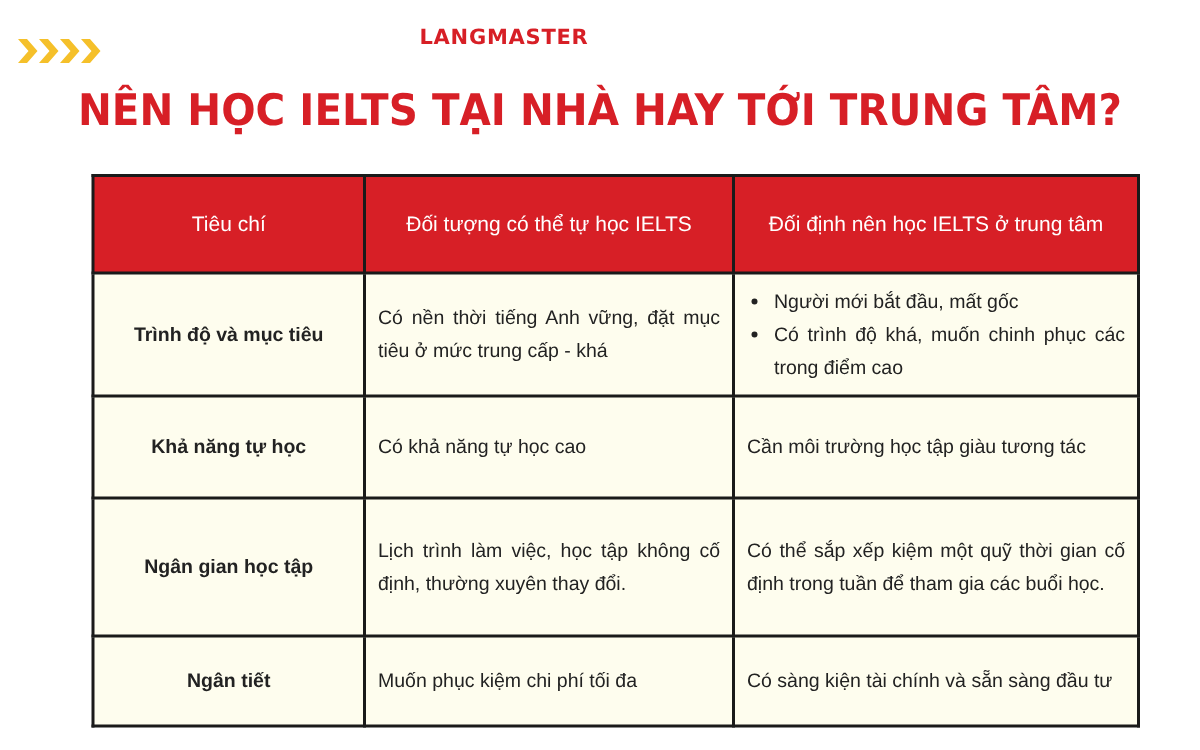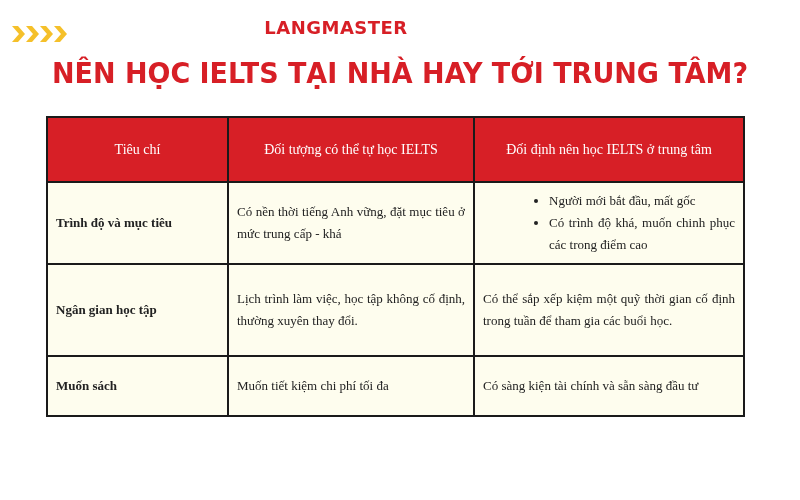--- a/index.html
+++ b/index.html
@@ -1,27 +1,27 @@
 <!DOCTYPE html>
 <html><head>
 <meta charset="utf-8">
 <style>
   html, body { margin:0; padding:0; }
   body { width:800px; height:500px; background:#ffffff; position:relative; overflow:hidden; font-family:"Liberation Sans", sans-serif; }
   .arrows { position:absolute; left:12px; top:24px; width:58px; height:20px; }
-  .brand { position:absolute; left:0; width:672px; top:17px; text-align:center; font-family:"DejaVu Sans", sans-serif; font-weight:bold; font-size:18px; letter-spacing:0.5px; color:#d71f26; }
+  .brand { position:absolute; left:0; width:672px; top:17px; text-align:center; font-family:"DejaVu Sans", sans-serif; font-weight:bold; font-size:14px; letter-spacing:0.5px; color:#d71f26; }
   .title { position:absolute; left:0; width:800px; top:56px; text-align:center; font-family:"DejaVu Sans", sans-serif; font-weight:bold; font-size:29px; color:#d71f26; letter-spacing:0px; transform:scaleX(0.93); transform-origin:center; }
-  table.cmp { position:absolute; left:46px; top:116px; width:697px; border-collapse:collapse; table-layout:fixed; font-family:Liberation Serif, serif; }
+  table.cmp { position:absolute; left:61px; top:116px; width:697px; border-collapse:collapse; table-layout:fixed; font-family:Liberation Sans, sans-serif; }
   table.cmp th, table.cmp td { border:2px solid #1a1a1a; }
   table.cmp th { background:#d71f26; color:#ffffff; font-weight:normal; font-size:14px; line-height:21px; height:63px; padding:0 14px; text-align:center; vertical-align:middle; }
   table.cmp td { background:#fefdee; color:#222; font-size:13px; line-height:22px; vertical-align:middle; padding:4px 8px; }
-  td.crit { text-align:left; font-weight:bold; color:#111; font-size:14px; }
+  td.crit { text-align:center; font-weight:bold; color:#111; font-size:14px; }
   td.just { text-align:justify; }
   ul.bul { margin:0; padding-left:18px; }
-  ul.bul li { text-align:justify;margin-left:48px; }
+  ul.bul li { text-align:justify; }
   tr.r1 td { height:72px; }
   tr.r2 td { height:58px; }
   tr.r3 td { height:82px; }
   tr.r4 td { height:50px; }
 </style>
 </head>
 <body>
 
 <svg class="arrows" viewBox="0 0 58 20">
   <g fill="#f5c02a">
@@ -52,24 +52,29 @@
     <tr class="r1">
       <td class="crit">Trình độ và mục tiêu</td>
       <td class="just">Có nền thời tiếng Anh vững, đặt mục tiêu ở mức trung cấp - khá</td>
       <td>
         <ul class="bul">
           <li>Người mới bắt đầu, mất gốc</li>
           <li>Có trình độ khá, muốn chinh phục các trong điểm cao</li>
         </ul>
       </td>
     </tr>
+    <tr class="r2">
+      <td class="crit">Khả năng tự học</td>
+      <td class="just">Có khả năng tự học cao</td>
+      <td class="just">Cần môi trường học tập giàu tương tác</td>
+    </tr>
     <tr class="r3">
       <td class="crit">Ngân gian học tập</td>
       <td class="just">Lịch trình làm việc, học tập không cố định, thường xuyên thay đổi.</td>
       <td class="just">Có thể sắp xếp kiệm một quỹ thời gian cố định trong tuần để tham gia các buổi học.</td>
     </tr>
     <tr class="r4">
-      <td class="crit">Muốn sách</td>
-      <td class="just">Muốn tiết kiệm chi phí tối đa</td>
+      <td class="crit">Ngân tiết</td>
+      <td class="just">Muốn phục kiệm chi phí tối đa</td>
       <td class="just">Có sàng kiện tài chính và sẵn sàng đầu tư</td>
     </tr>
   </tbody>
 </table>
 
 </body></html>

